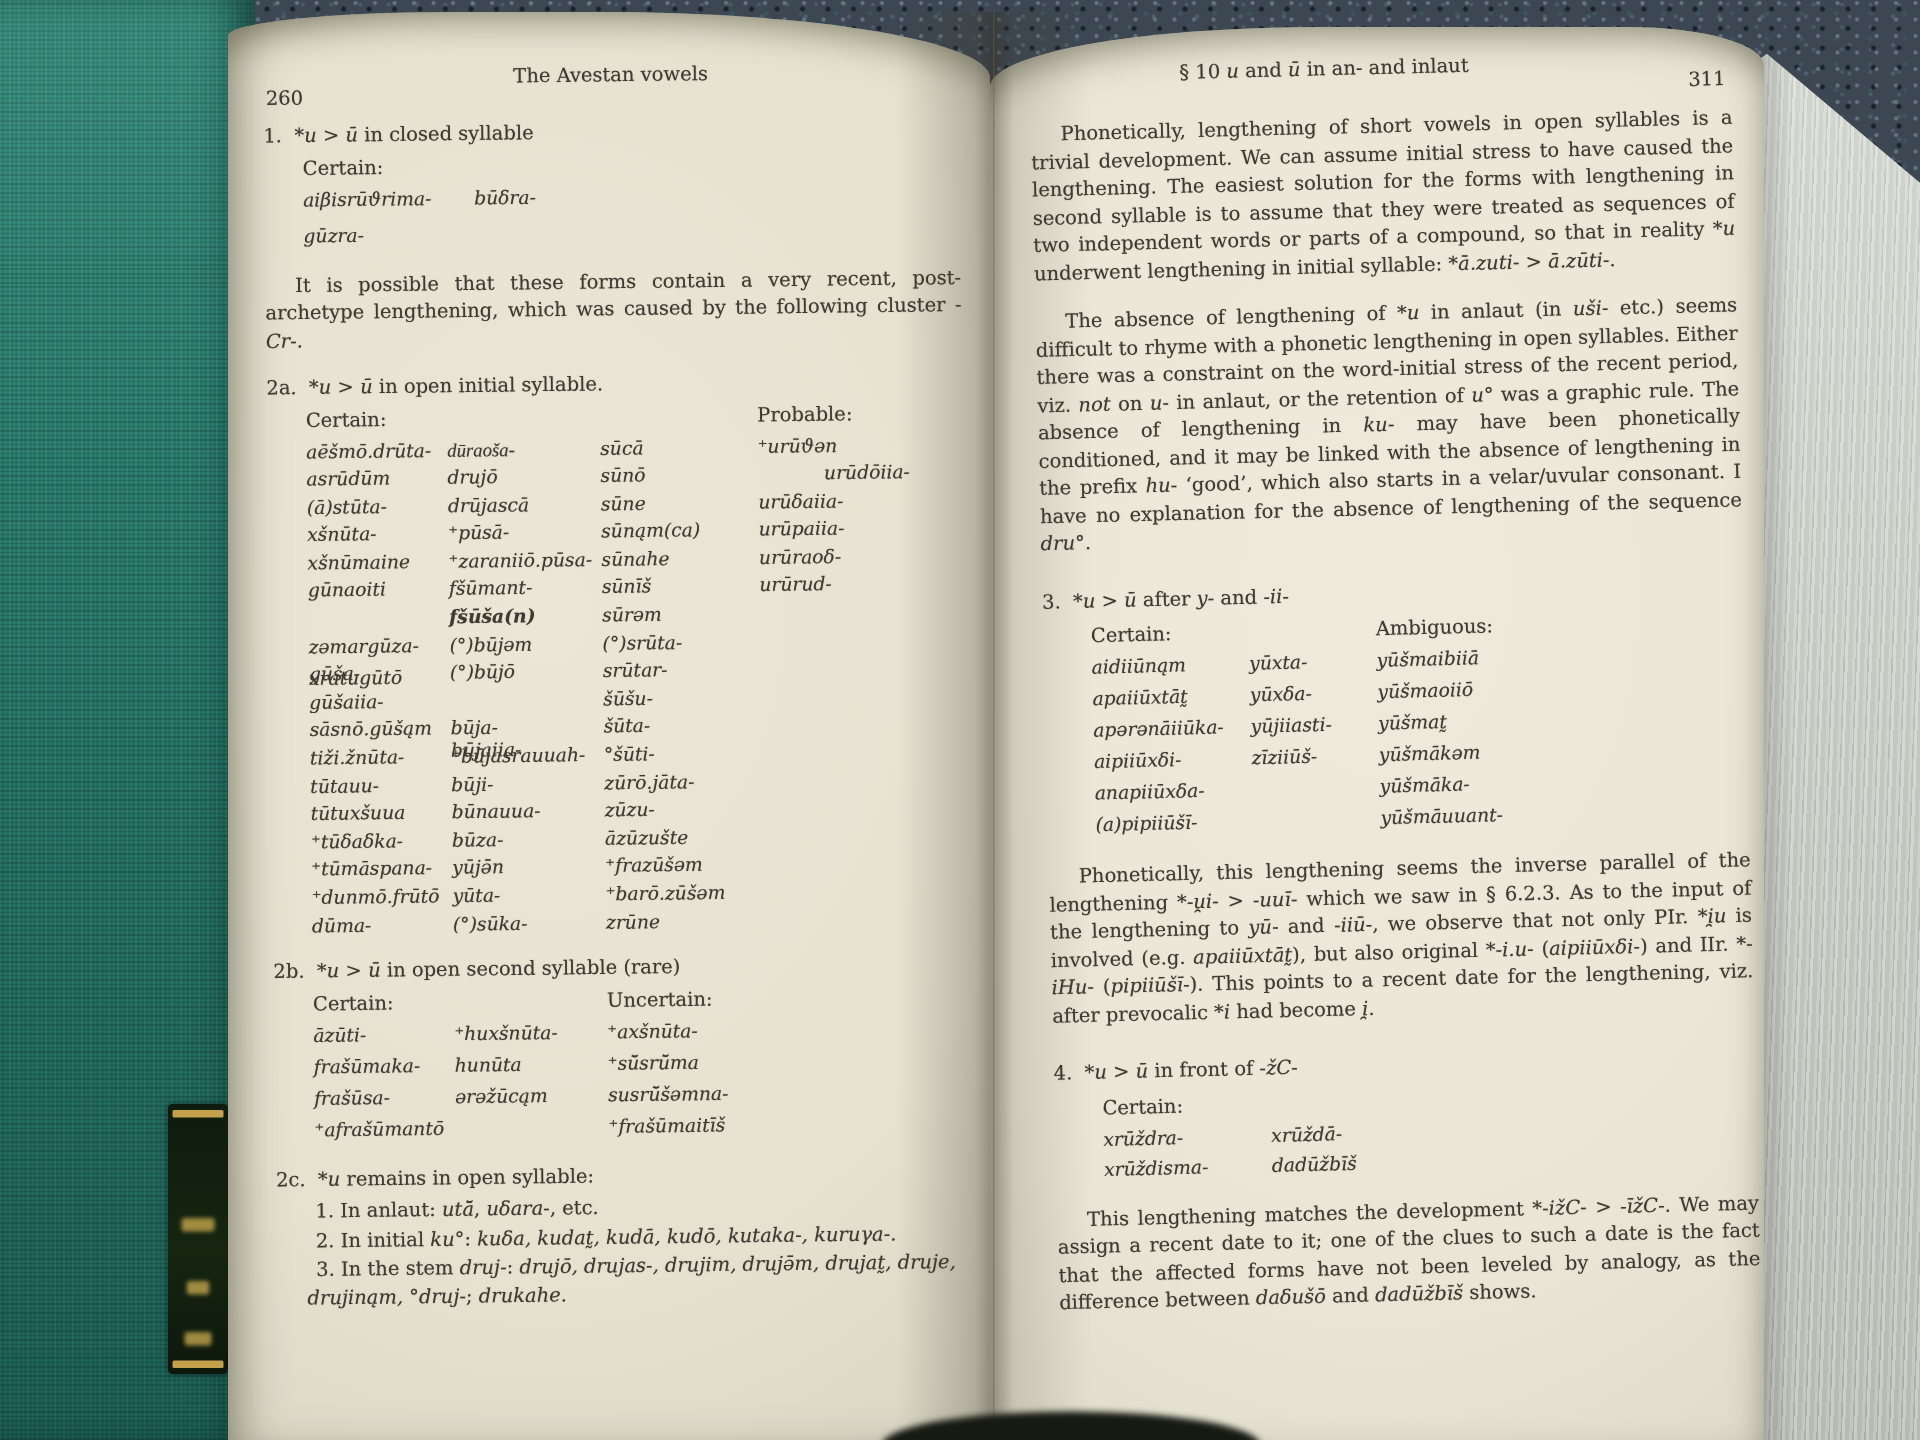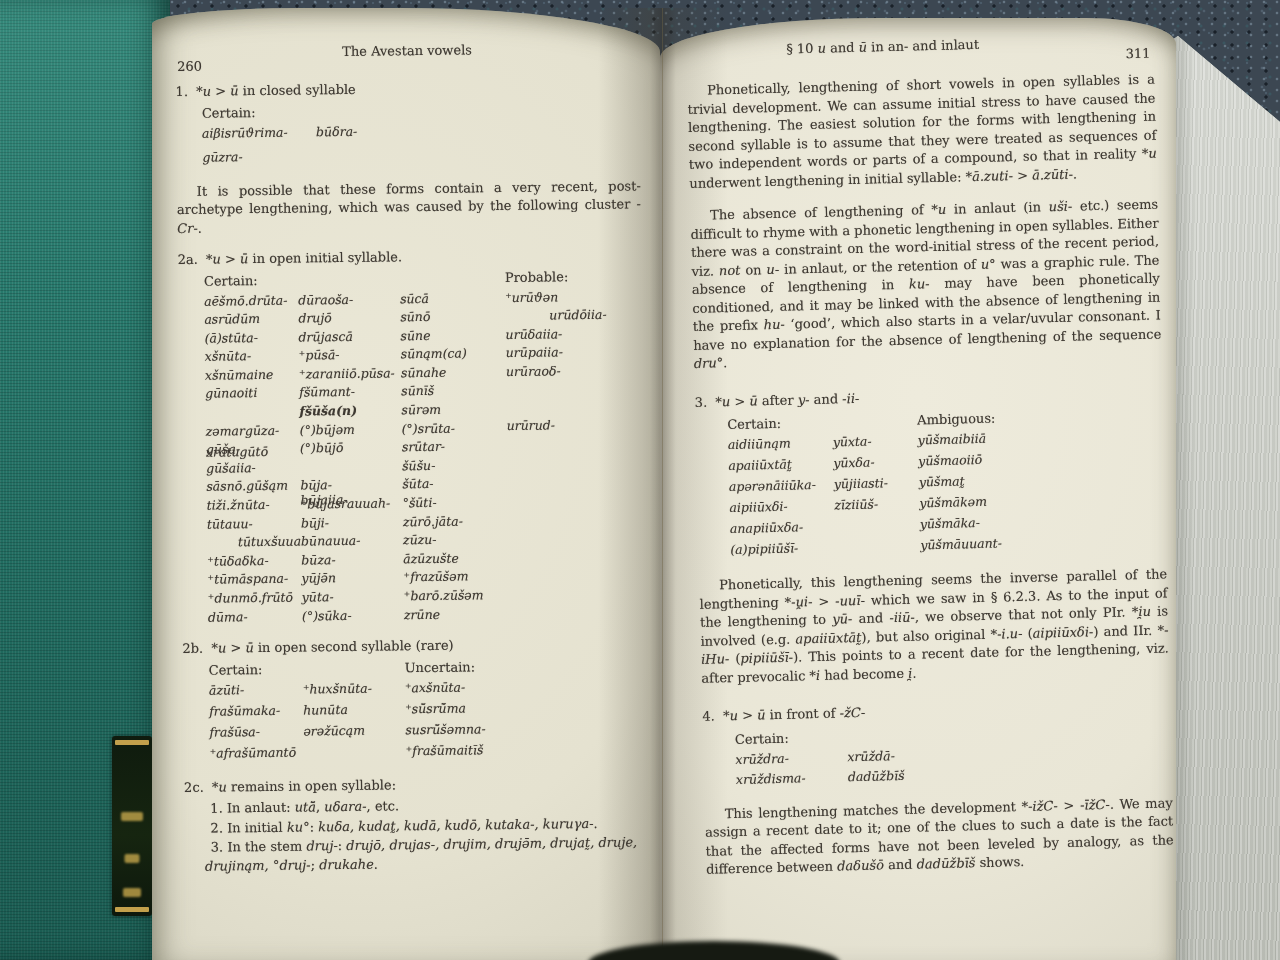--- a/index.html
+++ b/index.html
@@ -104,34 +104,34 @@
           <div class="blk-h"><span>1.&nbsp;&nbsp;</span><span class="it">*u &gt; ū</span><span> in closed syllable</span></div>
           <div class="blk-t">
             <div class="trow lab-row"><span class="tcell lab" style="width: 114px;">Certain:</span></div>
             <div class="trow" style="height: 24px;"><span class="tcell it" style="width: 114px;">aiβisrūϑrima-</span><span class="tcell it" style="width: 110px;">būδra-</span></div>
             <div class="trow" style="height: 24px;"><span class="tcell it" style="width: 114px;">gūzra-</span><span class="tcell it" style="width: 110px;"></span></div>
           </div>
           <div class="blk-p"><span>It is possible that these forms contain a very recent, post-archetype lengthening, which was caused by the following cluster </span><span class="it">-Cr-</span><span>.</span></div>
           <div class="blk-h"><span>2a.&nbsp;&nbsp;</span><span class="it">*u &gt; ū</span><span> in open initial syllable.</span></div>
           <div class="blk-t">
             <div class="trow lab-row"><span class="tcell lab" style="width: 94px;">Certain:</span><span class="tcell lab" style="width: 102px;"></span><span class="tcell lab" style="width: 105px;"></span><span class="tcell lab" style="width: 120px;">Probable:</span></div>
-            <div class="trow" style="height: 18.6px;"><span class="tcell it" style="width: 94px;">aēšmō.drūta-</span><span class="tcell it" style="width: 102px;">dūraoša-</span><span class="tcell it" style="width: 105px;">sūcā</span><span class="tcell it" style="width: 120px;">⁺urūϑən</span></div>
+            <div class="trow" style="height: 18.6px;"><span class="tcell it" style="width: 94px;">aēšmō.drūta-</span><span class="tcell it" style="width: 102px; font-family: Liberation Serif, serif;">dūraoša-</span><span class="tcell it" style="width: 105px;">sūcā</span><span class="tcell it" style="width: 120px;">⁺urūϑən</span></div>
             <div class="trow" style="height: 18.6px;"><span class="tcell it" style="width: 94px;">asrūdūm</span><span class="tcell it" style="width: 102px;">drujō</span><span class="tcell it" style="width: 105px;">sūnō</span><span class="tcell it" style="width: 120px; margin-left: 44px;">urūdōiia-</span></div>
             <div class="trow" style="height: 18.6px;"><span class="tcell it" style="width: 94px;">(ā)stūta-</span><span class="tcell it" style="width: 102px;">drūjascā</span><span class="tcell it" style="width: 105px;">sūne</span><span class="tcell it" style="width: 120px;">urūδaiia-</span></div>
             <div class="trow" style="height: 18.6px;"><span class="tcell it" style="width: 94px;">xšnūta-</span><span class="tcell it" style="width: 102px;">⁺pūsā-</span><span class="tcell it" style="width: 105px;">sūnąm(ca)</span><span class="tcell it" style="width: 120px;">urūpaiia-</span></div>
             <div class="trow" style="height: 18.6px;"><span class="tcell it" style="width: 94px;">xšnūmaine</span><span class="tcell it" style="width: 102px;">⁺zaraniiō.pūsa-</span><span class="tcell it" style="width: 105px;">sūnahe</span><span class="tcell it" style="width: 120px;">urūraoδ-</span></div>
-            <div class="trow" style="height: 18.6px;"><span class="tcell it" style="width: 94px;">gūnaoiti</span><span class="tcell it" style="width: 102px;">fšūmant-</span><span class="tcell it" style="width: 105px;">sūnīš</span><span class="tcell it" style="width: 120px; margin-top: 36px;">urūrud-</span></div>
+            <div class="trow" style="height: 18.6px;"><span class="tcell it" style="width: 94px;">gūnaoiti</span><span class="tcell it" style="width: 102px;">fšūmant-</span><span class="tcell it" style="width: 105px;">sūnīš</span><span class="tcell it" style="width: 120px;">urūrud-</span></div>
             <div class="trow" style="height: 18.6px;"><span class="tcell it" style="width: 94px; margin-top: 40px;">xratugūtō</span><span class="tcell it" style="width: 102px; font-weight: bold;">fšūša(n)</span><span class="tcell it" style="width: 105px;">sūrəm</span><span class="tcell it" style="width: 120px;"></span></div>
             <div class="trow" style="height: 18.6px;"><span class="tcell it" style="width: 94px;">zəmargūza-</span><span class="tcell it" style="width: 102px;">(°)būjəm</span><span class="tcell it" style="width: 105px;">(°)srūta-</span><span class="tcell it" style="width: 120px;"></span></div>
             <div class="trow" style="height: 18.6px;"><span class="tcell it" style="width: 94px;">gūša-</span><span class="tcell it" style="width: 102px;">(°)būjō</span><span class="tcell it" style="width: 105px;">srūtar-</span><span class="tcell it" style="width: 120px;"></span></div>
             <div class="trow" style="height: 18.6px;"><span class="tcell it" style="width: 94px;">gūšaiia-</span><span class="tcell it" style="width: 102px; margin-top: 33px;">būjaiia-</span><span class="tcell it" style="width: 105px;">šūšu-</span><span class="tcell it" style="width: 120px;"></span></div>
             <div class="trow" style="height: 18.6px;"><span class="tcell it" style="width: 94px;">sāsnō.gūšąm</span><span class="tcell it" style="width: 102px;">būja-</span><span class="tcell it" style="width: 105px;">šūta-</span><span class="tcell it" style="width: 120px;"></span></div>
             <div class="trow" style="height: 18.6px;"><span class="tcell it" style="width: 94px;">tiži.žnūta-</span><span class="tcell it" style="width: 102px;">⁺būjasrauuah-</span><span class="tcell it" style="width: 105px;">°šūti-</span><span class="tcell it" style="width: 120px;"></span></div>
             <div class="trow" style="height: 18.6px;"><span class="tcell it" style="width: 94px;">tūtauu-</span><span class="tcell it" style="width: 102px;">būji-</span><span class="tcell it" style="width: 105px;">zūrō.jāta-</span><span class="tcell it" style="width: 120px;"></span></div>
-            <div class="trow" style="height: 18.6px;"><span class="tcell it" style="width: 94px; text-align: right;">tūtuxšuua</span><span class="tcell it" style="width: 102px;">būnauua-</span><span class="tcell it" style="width: 105px;">zūzu-</span><span class="tcell it" style="width: 120px;"></span></div>
+            <div class="trow" style="height: 18.6px;"><span class="tcell it" style="width: 94px;">tūtuxšuua</span><span class="tcell it" style="width: 102px;">būnauua-</span><span class="tcell it" style="width: 105px;">zūzu-</span><span class="tcell it" style="width: 120px;"></span></div>
             <div class="trow" style="height: 18.6px;"><span class="tcell it" style="width: 94px;">⁺tūδaδka-</span><span class="tcell it" style="width: 102px;">būza-</span><span class="tcell it" style="width: 105px;">āzūzušte</span><span class="tcell it" style="width: 120px;"></span></div>
             <div class="trow" style="height: 18.6px;"><span class="tcell it" style="width: 94px;">⁺tūmāspana-</span><span class="tcell it" style="width: 102px;">yūjə̄n</span><span class="tcell it" style="width: 105px;">⁺frazūšəm</span><span class="tcell it" style="width: 120px;"></span></div>
             <div class="trow" style="height: 18.6px;"><span class="tcell it" style="width: 94px;">⁺dunmō.frūtō</span><span class="tcell it" style="width: 102px;">yūta-</span><span class="tcell it" style="width: 105px;">⁺barō.zūšəm</span><span class="tcell it" style="width: 120px;"></span></div>
             <div class="trow" style="height: 18.6px;"><span class="tcell it" style="width: 94px;">dūma-</span><span class="tcell it" style="width: 102px;">(°)sūka-</span><span class="tcell it" style="width: 105px;">zrūne</span><span class="tcell it" style="width: 120px;"></span></div>
           </div>
           <div class="blk-h"><span>2b.&nbsp;&nbsp;</span><span class="it">*u &gt; ū</span><span> in open second syllable (rare)</span></div>
           <div class="blk-t">
             <div class="trow lab-row"><span class="tcell lab" style="width: 94px;">Certain:</span><span class="tcell lab" style="width: 102px;"></span><span class="tcell lab" style="width: 130px;">Uncertain:</span></div>
             <div class="trow" style="height: 21px;"><span class="tcell it" style="width: 94px;">āzūti-</span><span class="tcell it" style="width: 102px;">⁺huxšnūta-</span><span class="tcell it" style="width: 130px;">⁺axšnūta-</span></div>
             <div class="trow" style="height: 21px;"><span class="tcell it" style="width: 94px;">frašūmaka-</span><span class="tcell it" style="width: 102px;">hunūta</span><span class="tcell it" style="width: 130px;">⁺sū̆srū̆ma</span></div>

